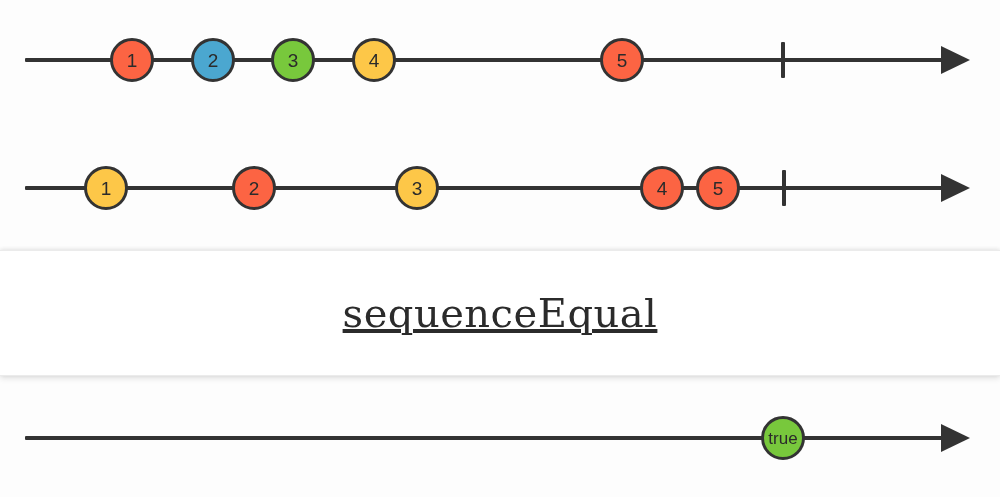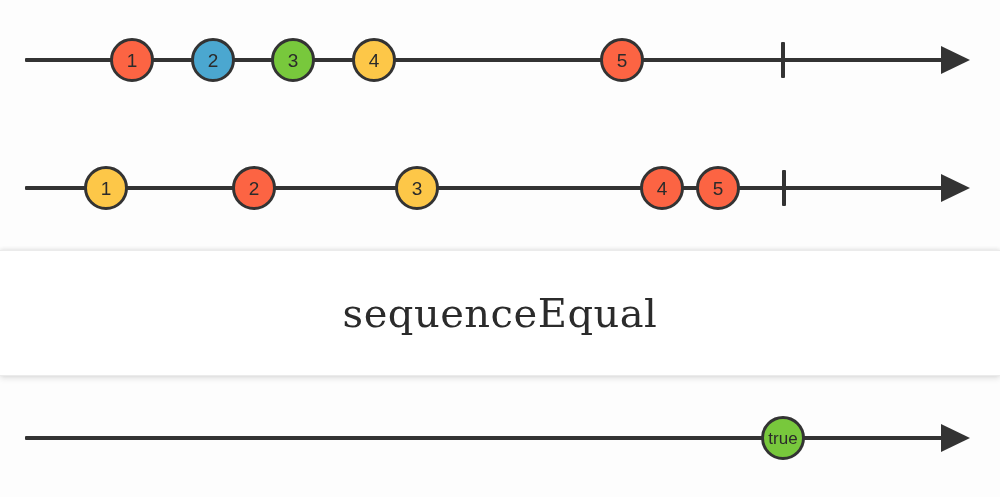--- a/index.html
+++ b/index.html
@@ -95,20 +95,21 @@
     display: flex;
     align-items: center;
     justify-content: center;
     box-sizing: border-box;
   }
   #operator-label {
     font-family: "DejaVu Serif", "Liberation Serif", serif;
     font-size: 40px;
     letter-spacing: 0.5px;
     color: #2b2b2b;
+    text-decoration: underline;
   }
 </style>
 </head>
 <body>
 
 <div id="diagram-root">
 
   <div class="timeline" id="timeline-source-1" style="top:10px;">
     <div class="timeline-line"></div>
     <div class="timeline-arrow"></div>

